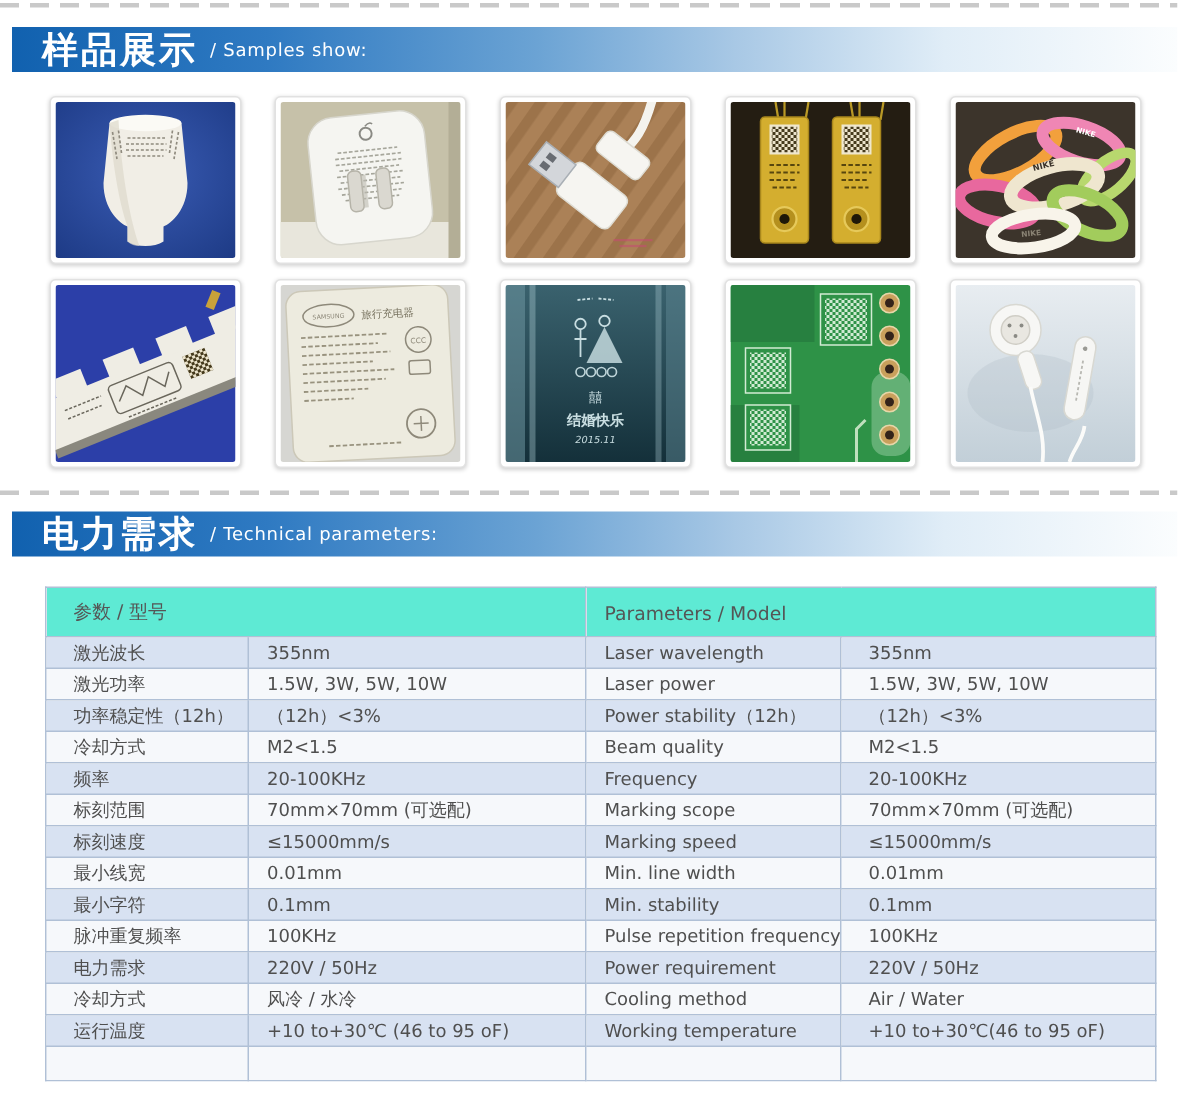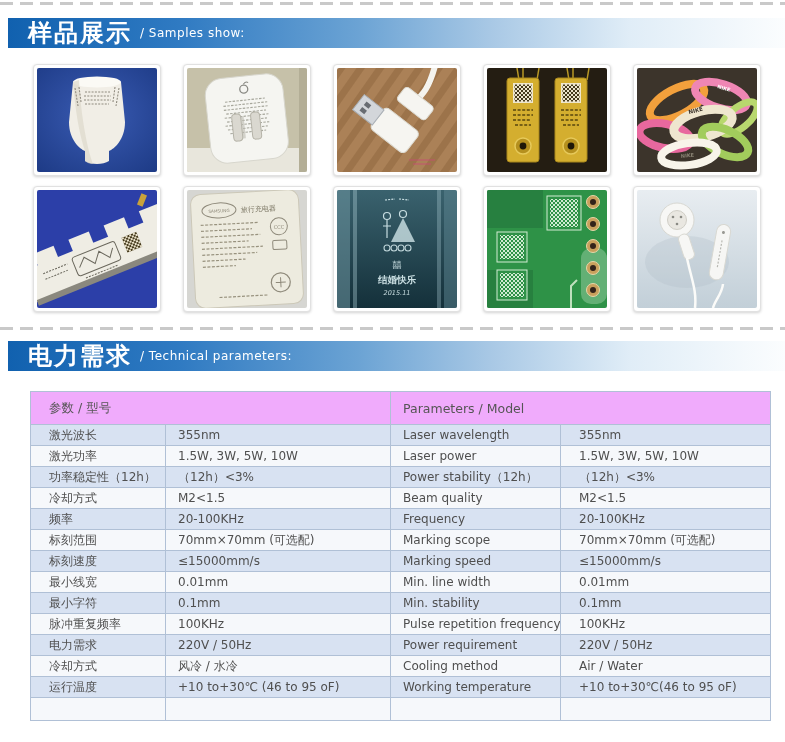--- a/index.html
+++ b/index.html
@@ -20,21 +20,21 @@
   .samples-row{display:flex;gap:22px;margin-left:33px;}
   .row-1{margin-top:16px;}
   .row-2{margin-top:10px;}
   .card{background:#fff;border:1px solid #e1e1e1;border-radius:4px;padding:3px;
     box-shadow:0 1px 3px rgba(0,0,0,.18);}
   .card svg{display:block;border-radius:2px;}
 
   .spec-wrap{margin:20px 0 0 30px;width:740px;}
   table.spec{border-collapse:collapse;width:740px;font-size:12px;color:#4f4f4f;table-layout:fixed;}
   table.spec td{border:1px solid #b0c0d6;height:20px;padding:0 4px 0 12px;overflow:hidden;white-space:nowrap;}
-  table.spec tr.head td{height:32px;background:#f0abfc;font-size:12.5px;color:#555;}
+  table.spec tr.head td{height:32px;background:#5eead4;font-size:12.5px;color:#555;}
   table.spec td.c1, table.spec td.h1, table.spec td.c4{padding-left:18px;}
   table.spec tbody tr:nth-child(odd){background:#f6f8fb;}
   table.spec tbody tr:nth-child(even){background:#d8e2f2;}
   table.spec tr.empty td{height:22px;}
 </style>
 </head>
 <body>
 
 <svg width="0" height="0" style="position:absolute" aria-hidden="true">
   <defs>

